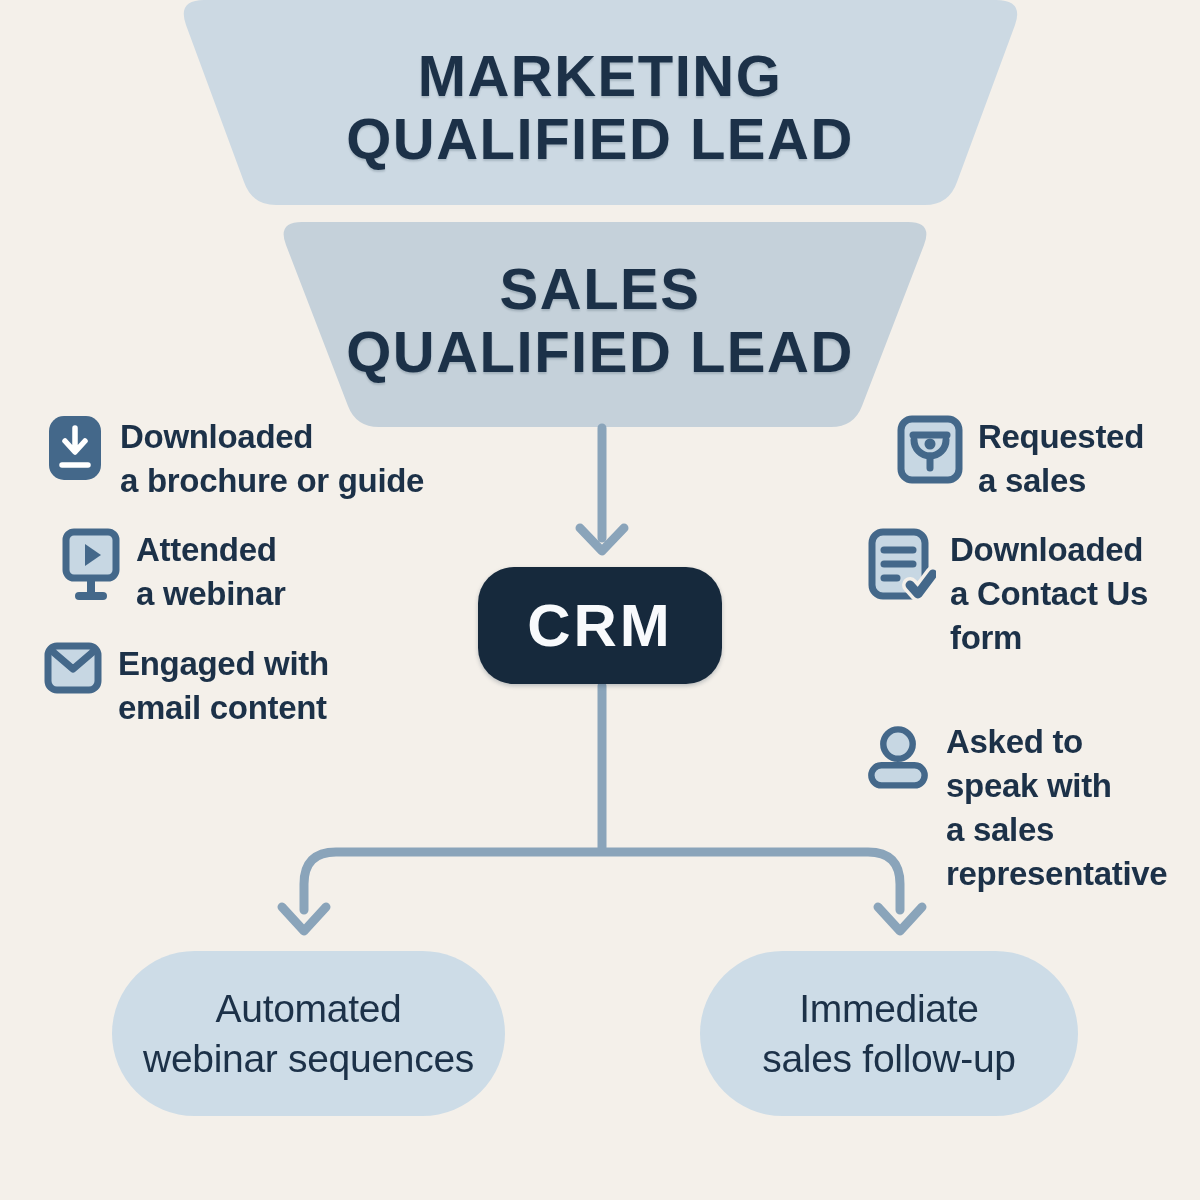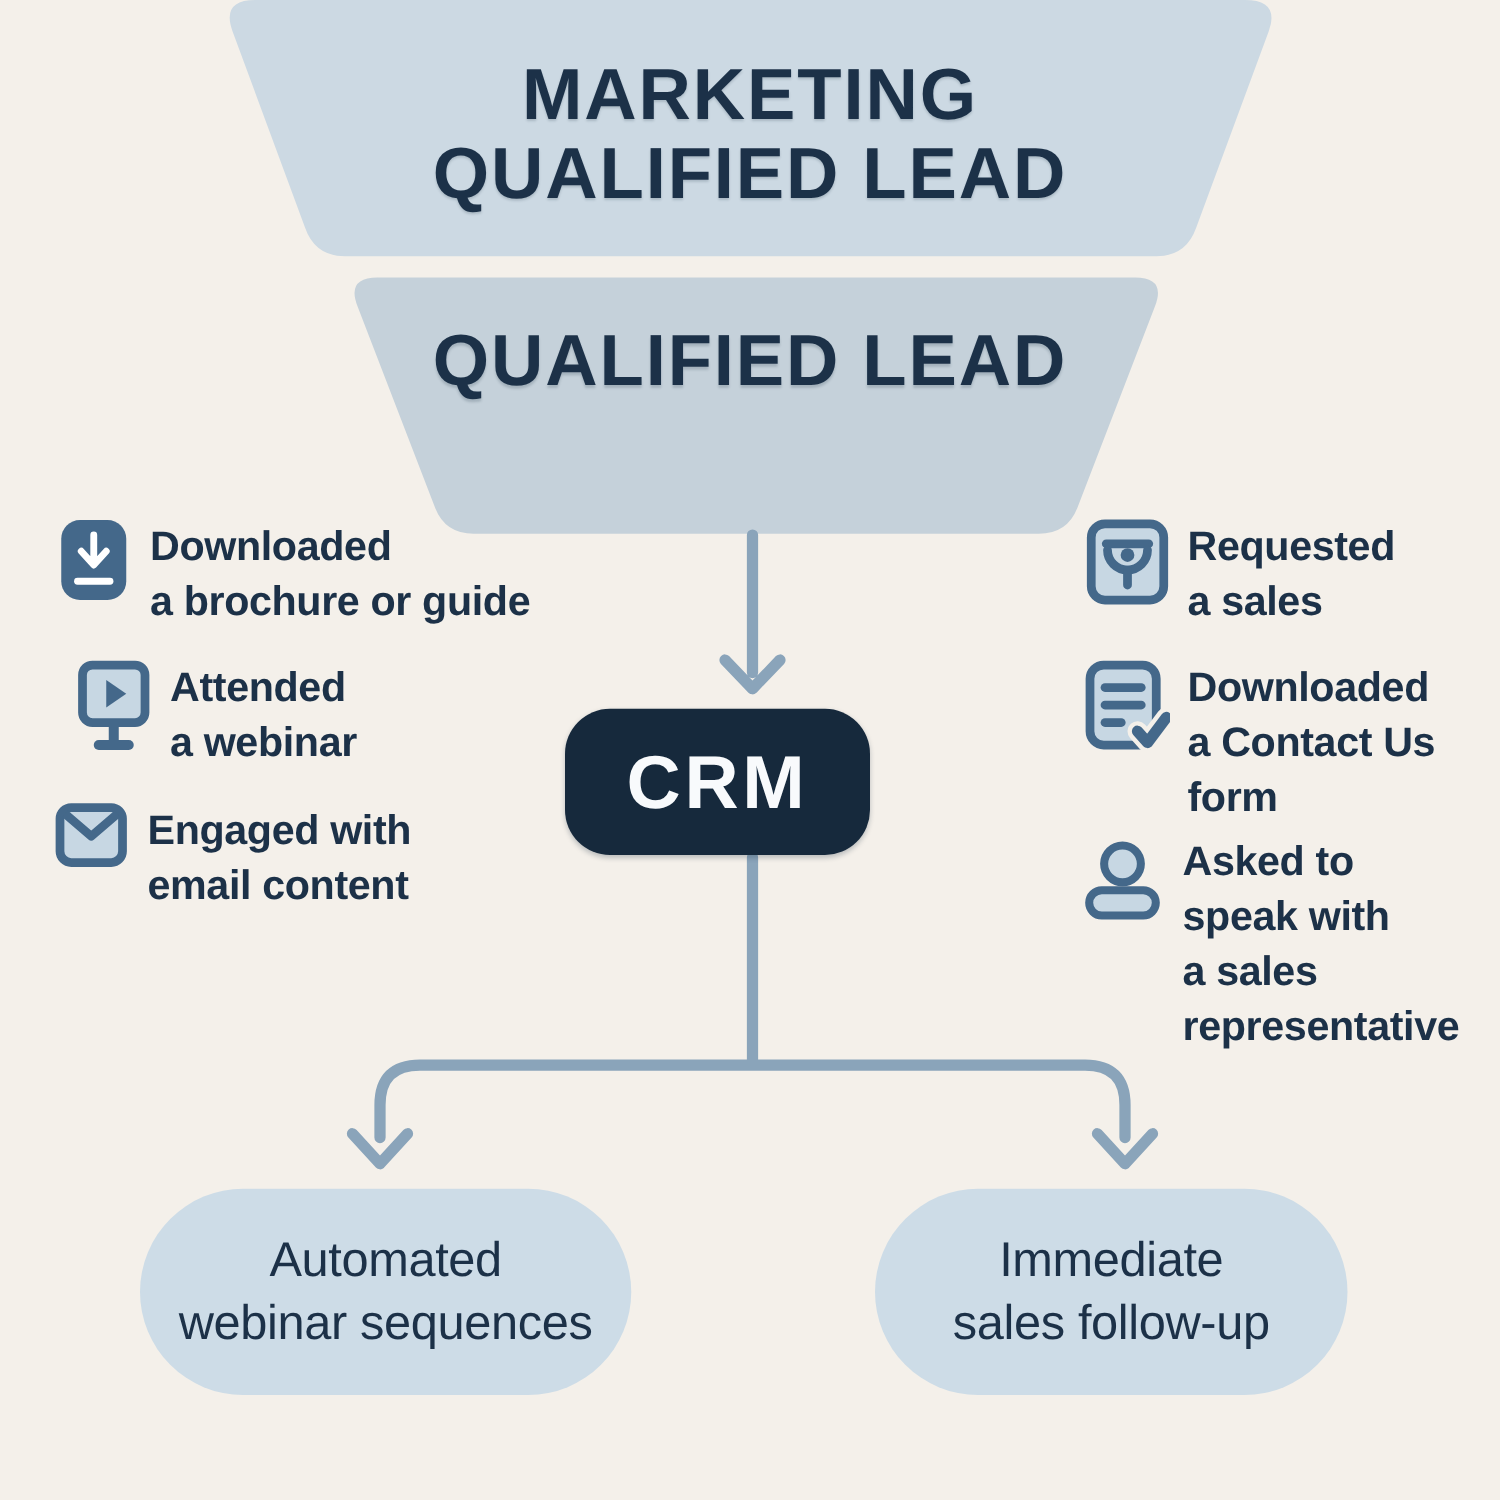--- a/index.html
+++ b/index.html
@@ -19,21 +19,21 @@
 
   .stage-label{position:absolute;left:0;width:1200px;text-align:center;}
   .stage-label .hl{
     font-size:58px;line-height:63px;font-weight:bold;letter-spacing:1.5px;
     color:var(--text-navy);text-shadow:0 2px 2px rgba(18,38,58,0.18);
   }
   #mql-label{top:44px;}
   #sql-label{top:257px;}
 
   .crm-box{
-    position:absolute;left:452px;top:567px;width:244px;height:117px;
+    position:absolute;left:478px;top:567px;width:244px;height:117px;
     background:var(--crm-bg);border-radius:36px;
     display:flex;align-items:center;justify-content:center;
     box-shadow:0 2px 4px rgba(18,38,58,0.25);
   }
   .crm-box .crm-text{
     color:var(--crm-text);font-size:60px;font-weight:bold;letter-spacing:3px;
   }
 
   .item{position:absolute;display:flex;align-items:flex-start;}
   .item .icon{flex:0 0 auto;display:block;}
@@ -73,20 +73,21 @@
 
       <path d="M602 686 L602 852 M304 910 L304 884 Q304 852 336 852 L868 852 Q900 852 900 884 L900 910 M282 907 L304 931 L326 907 M878 907 L900 931 L922 907"></path>
     </g>
   </svg>
 
   <div class="stage-label" id="mql-label">
     <div class="hl">MARKETING</div>
     <div class="hl">QUALIFIED LEAD</div>
   </div>
   <div class="stage-label" id="sql-label">
+    <div class="hl">SALES</div>
     <div class="hl">QUALIFIED LEAD</div>
   </div>
 
   <div class="item left" style="left:46px;top:415px">
     <svg class="icon" width="54" height="66" viewBox="0 0 54 66">
       <rect x="1" y="1" width="52" height="64" rx="15" fill="var(--icon-dark)"></rect>
       <path d="M27 13 V33 M17 26 L27 37 L37 26" stroke="#ffffff" stroke-width="5.5" fill="none" stroke-linecap="round" stroke-linejoin="round"></path>
       <line x1="14" y1="50" x2="40" y2="50" stroke="#ffffff" stroke-width="5.5" stroke-linecap="round"></line>
     </svg>
     <div class="txt">
@@ -112,21 +113,21 @@
     <svg class="icon" width="58" height="52" viewBox="0 0 58 52">
       <rect x="4" y="4" width="50" height="44" rx="9" fill="var(--icon-light)" stroke="var(--icon-dark)" stroke-width="7"></rect>
       <path d="M8 9 L29 27 L50 9" fill="none" stroke="var(--icon-dark)" stroke-width="7" stroke-linejoin="round"></path>
     </svg>
     <div class="txt">
       <div class="ln">Engaged with</div>
       <div class="ln">email content</div>
     </div>
   </div>
 
-  <div class="item right" style="left:868px;top:415px">
+  <div class="item right" style="left:896px;top:415px">
     <svg class="icon" width="66" height="70" viewBox="0 0 66 70">
       <rect x="4" y="4" width="58" height="61" rx="11" fill="var(--icon-light)" stroke="var(--icon-dark)" stroke-width="7"></rect>
       <line x1="16" y1="20" x2="50" y2="20" stroke="var(--icon-dark)" stroke-width="7" stroke-linecap="round"></line>
       <path d="M17 25 A16 16 0 0 0 49 25" fill="none" stroke="var(--icon-dark)" stroke-width="7" stroke-linecap="round"></path>
       <circle cx="33" cy="29" r="5.5" fill="var(--icon-dark)"></circle>
       <line x1="33" y1="41" x2="33" y2="53" stroke="var(--icon-dark)" stroke-width="7" stroke-linecap="round"></line>
     </svg>
     <div class="txt">
       <div class="ln">Requested</div>
       <div class="ln">a sales</div>
@@ -142,21 +143,21 @@
       <path d="M42 57 L50 66 L65 46" fill="none" stroke="var(--background)" stroke-width="16" stroke-linecap="round" stroke-linejoin="round"></path>
       <path d="M42 57 L50 66 L65 46" fill="none" stroke="var(--icon-dark)" stroke-width="9" stroke-linecap="round" stroke-linejoin="round"></path>
     </svg>
     <div class="txt">
       <div class="ln">Downloaded</div>
       <div class="ln">a Contact Us</div>
       <div class="ln">form</div>
     </div>
   </div>
 
-  <div class="item right" style="left:864px;top:667px">
+  <div class="item right" style="left:864px;top:720px">
     <svg class="icon" width="74" height="72" viewBox="0 0 74 72">
       <circle cx="37" cy="23" r="16" fill="var(--icon-light)" stroke="var(--icon-dark)" stroke-width="7"></circle>
       <rect x="8" y="46" width="58" height="22" rx="11" fill="var(--icon-light)" stroke="var(--icon-dark)" stroke-width="7"></rect>
     </svg>
     <div class="txt">
       <div class="ln">Asked to</div>
       <div class="ln">speak with</div>
       <div class="ln">a sales</div>
       <div class="ln">representative</div>
     </div>

